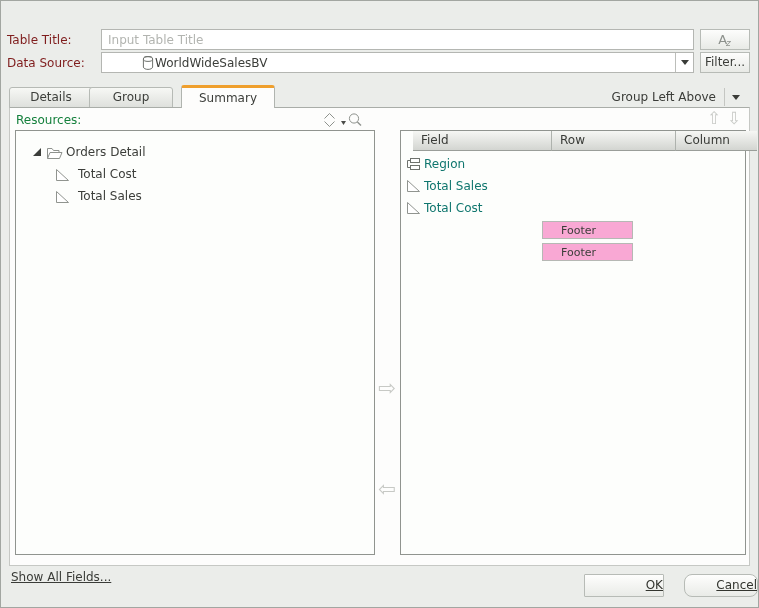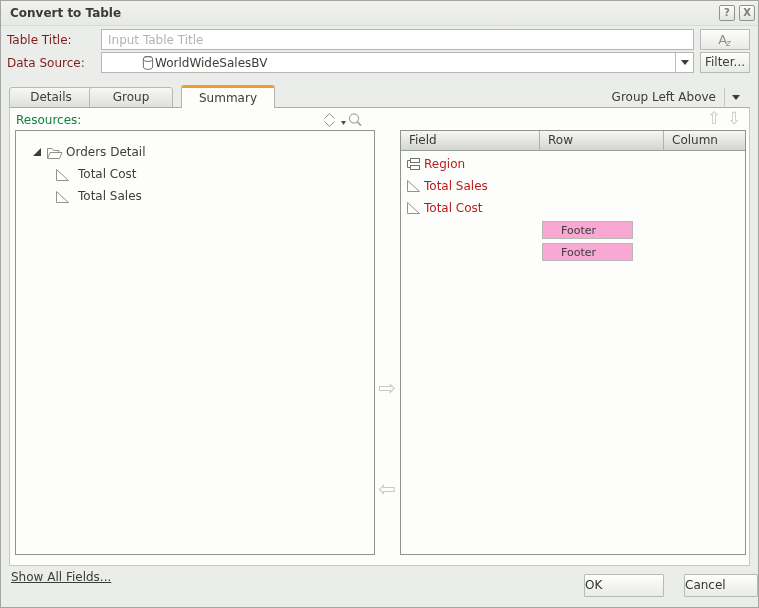--- a/index.html
+++ b/index.html
@@ -77,61 +77,52 @@
   
   .tree-row { position:absolute; left:0; width:100%; height:21px; line-height:21px; }
   .tr-1 { top:11px; } .tr-2 { top:33px; } .tr-3 { top:55px; }
   .tree-row .expander { position:absolute; left:17px; top:6px; }
   .tree-row .folder   { position:absolute; left:30px; top:4px; }
   .tree-row .measure  { position:absolute; left:39px; top:4px; }
   .root-label  { position:absolute; left:50px; color:#3c3e3a; }
   .child-label { position:absolute; left:62px; color:#3c3e3a; }
 
   
-  .ft-header { position:absolute; left:0; top:0; width:100%; height:20px; display:flex; }
+  .ft-header { position:absolute; left:12px; top:0; width:100%; height:20px; display:flex; }
   .ft-hcell { background:linear-gradient(#f6f7f4,#d3d5d1); border-right:1px solid #aeb2ad;
               border-bottom:1px solid #9a9e99; padding-left:8px; line-height:19px; color:#393b37; }
   .ft-hcell.c1 { width:139px; } .ft-hcell.c2 { width:124px; } .ft-hcell.c3 { flex:1; border-right:none; }
   .ft-row { position:absolute; left:0; width:100%; height:22px; }
   .fr-1 { top:22px; } .fr-2 { top:44px; } .fr-3 { top:66px; }
   .ft-row .ic { position:absolute; left:5px; top:4px; }
-  .ft-row .name { position:absolute; left:23px; line-height:22px; color:#b91c1c; }
+  .ft-row .name { position:absolute; left:23px; line-height:22px; color:#0f766e; }
   .cell-input { position:absolute; left:141px; top:2px; width:91px; height:18px;
                 border:1px solid #b6b8b4; background:#f9a8d4; padding:0 18px;
                 font:11px "DejaVu Sans","Liberation Sans",sans-serif; color:#3c3e3a;margin-top:44px; }
 
   
   .move-arrow { position:absolute; font-family:"DejaVu Sans",sans-serif; font-size:21px;
                 color:#c7c9c5; z-index:3; }
   .mv-right { left:368px; top:268px; }
   .mv-left  { left:368px; top:369px; }
 
   
   .link { position:absolute; left:10px; top:569px; color:#3a3c38; text-decoration:underline; }
   .btn { position:absolute; top:573px; height:23px; border:1px solid #b7bbb6; border-radius:1px;
-         background:linear-gradient(#fefefd,#e9ebe7); text-align:left; line-height:21px; color:#33352f; }
+         background:linear-gradient(#fefefd,#e9ebe7); text-align:right; line-height:21px; color:#33352f;text-decoration:underline; }
   .btn-ok { left:583px; width:80px; }
-  .btn-cancel { left:683px; width:74px; }
+  .btn-cancel { left:683px; width:74px;border-radius:8px; }
 
   svg { display:block; }
 </style>
 </head>
 <body>
 
 <div class="dialog">
 
-  <div class="titlebar">
-    <span class="title">Convert to Table</span>
-    <div class="tb-btn tb-help">
-      <span>?</span>
-    </div>
-    <div class="tb-btn tb-close">
-      <span>X</span>
-    </div>
-  </div>
 
   <div class="frm-label" style="top:32px;">Table Title:</div>
   <input class="txt-input" style="top: 28px;" type="text" placeholder="Input Table Title">
   <div class="mini-btn" style="top:28px;">
     <span class="az-a">A</span><span class="az-z">z</span>
   </div>
 
   <div class="frm-label" style="top:55px;text-align:center;">Data Source:</div>
   <div class="combo">
     <span class="db-ic">

